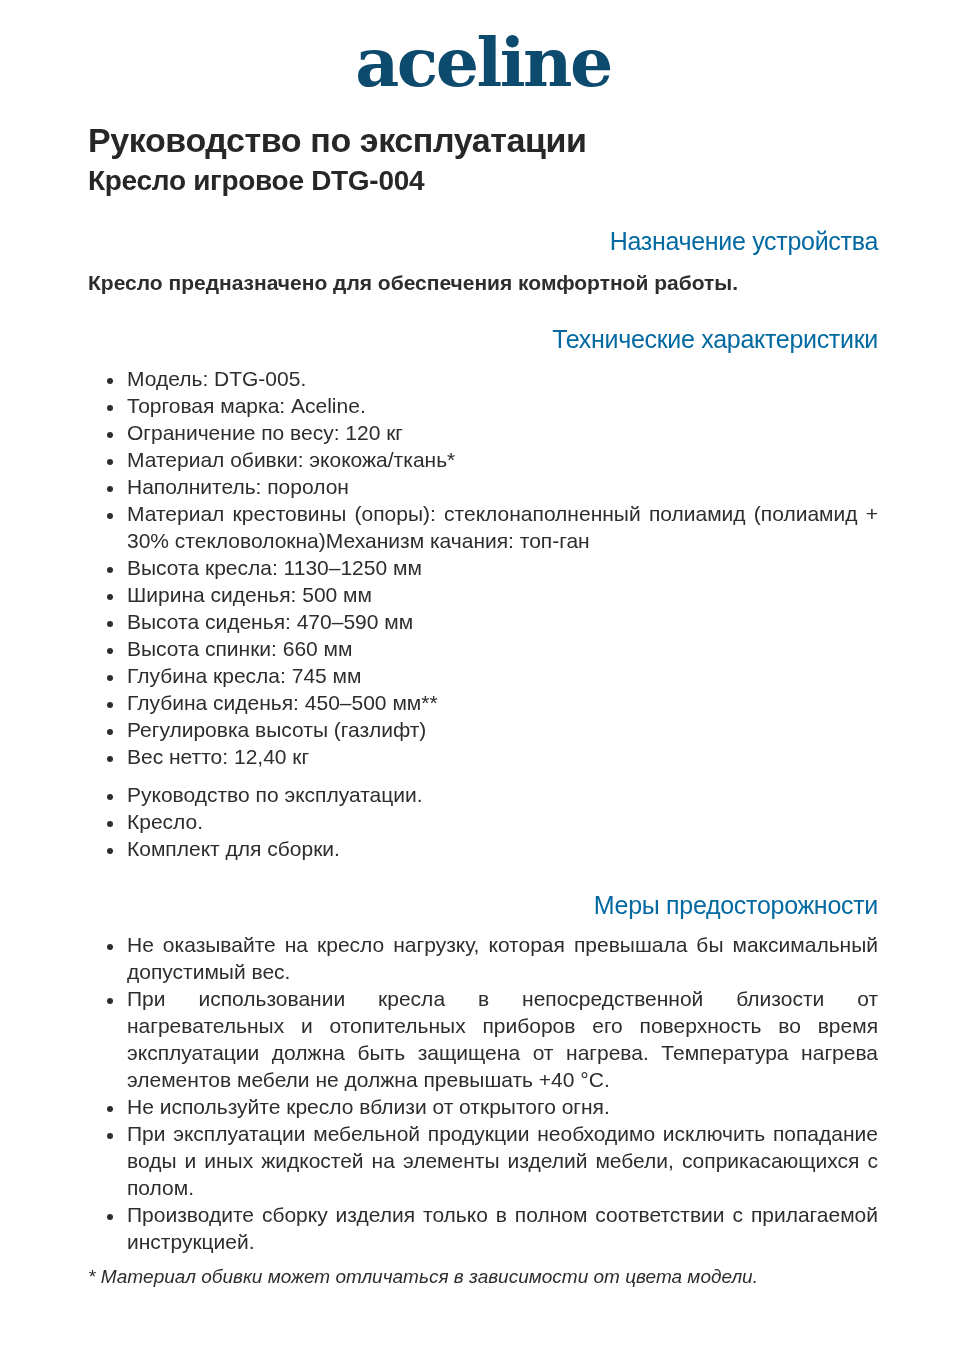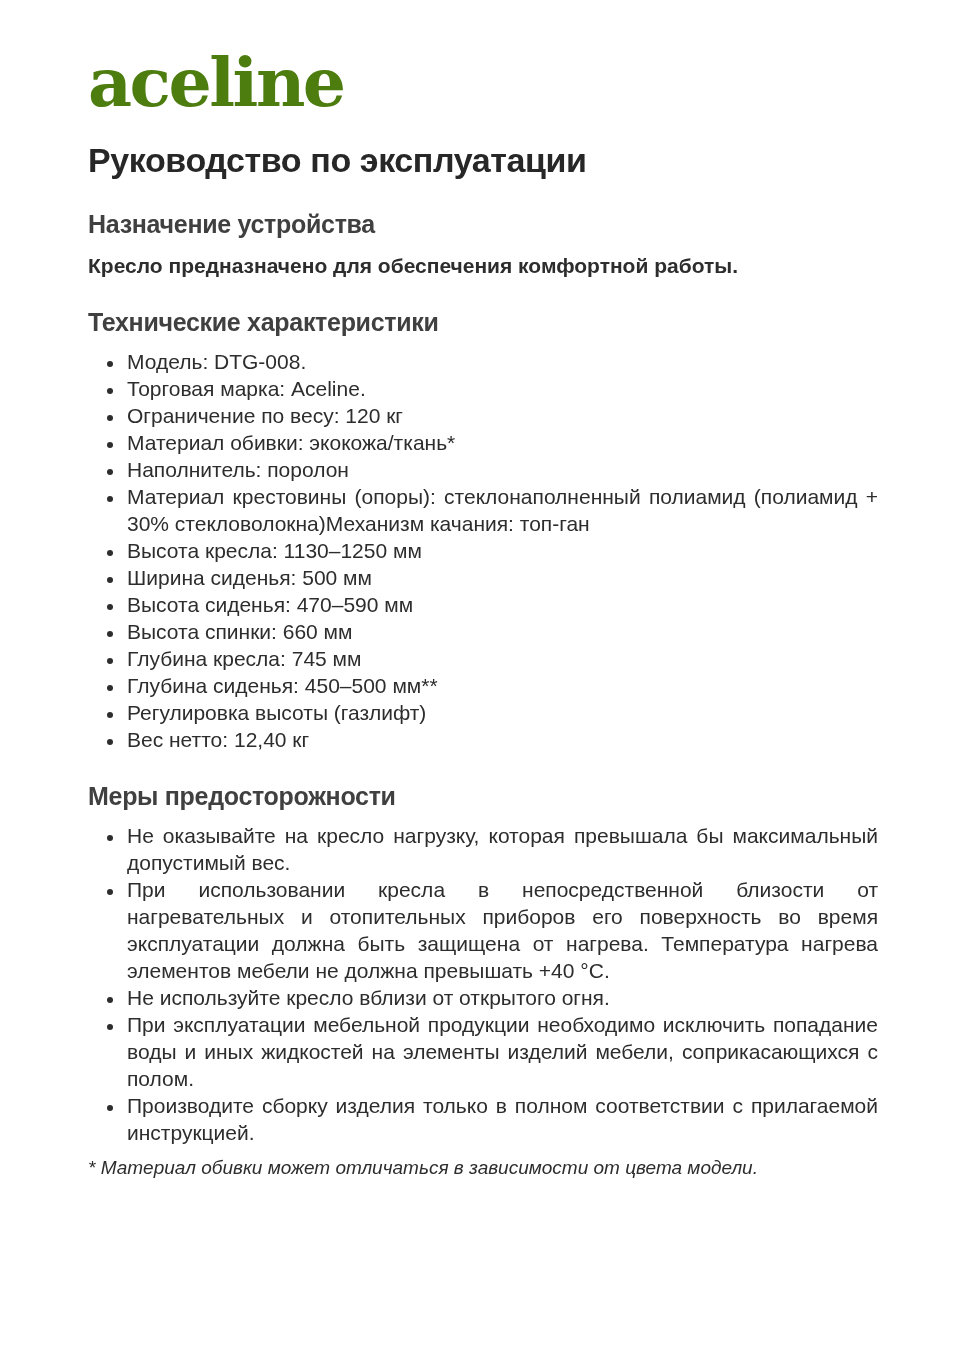--- a/index.html
+++ b/index.html
@@ -15,28 +15,28 @@
     background: #ffffff;
     box-sizing: border-box;
     padding: 0 82px 0 88px;
     overflow: hidden;
     font-family: "Liberation Sans", sans-serif;
     color: #2d2d2d;
     -webkit-hyphens: auto;
     hyphens: auto;
   }
   .logo {
-    margin-top: 46px;
-    text-align: left;
+    margin-top: 26px;
+    text-align: center;
     font-family: "DejaVu Serif", serif;
     font-weight: 600;
     font-size: 68px;
     line-height: 72px;
     letter-spacing: -2.5px;
-    color: #4d7c0f;
+    color: #0c4a6e;
   }
   h1.doc-title {
     margin: 22px 0 0 0;
     font-size: 34px;
     line-height: 40px;
     font-weight: 700;
     letter-spacing: -0.4px;
     color: #272727;
   }
   .doc-subtitle {
@@ -44,23 +44,24 @@
     font-size: 28px;
     line-height: 32px;
     font-weight: 700;
     letter-spacing: -0.3px;
     color: #272727;
   }
   h3.section-heading {
     margin: 28px 0 0 0;
     font-size: 25px;
     line-height: 30px;
-    font-weight: 700;
+    font-weight: 400;
     letter-spacing: -0.3px;
-    color: #404040;
+    color: #0369a1;
+    text-align: right;
   }
   h3.section-heading.first {
     margin-top: 29px;
   }
   p.body-text {
     margin: 13px 0 0 0;
     font-size: 21px;
     line-height: 27px;
     font-weight: bold;
   }
@@ -92,42 +93,48 @@
   }
 </style>
 </head>
 <body>
 
 <div class="page">
 
   <div class="logo">aceline</div>
 
   <h1 class="doc-title">Руководство по эксплуатации</h1>
+  <div class="doc-subtitle">Кресло игровое DTG-004</div>
 
   <h3 class="section-heading first">Назначение устройства</h3>
   <p class="body-text">Кресло предназначено для обеспечения комфортной работы.</p>
 
   <h3 class="section-heading">Технические характеристики</h3>
   <ul class="bullet-list justified">
-    <li>Модель: DTG-008.</li>
+    <li>Модель: DTG-005.</li>
     <li>Торговая марка: Aceline.</li>
     <li>Ограничение по весу: 120 кг</li>
     <li>Материал обивки: экокожа/ткань*</li>
     <li>Наполнитель: поролон</li>
     <li>Материал крестовины (опоры): стеклонаполненный полиамид (полиамид + 30% стекловолокна)Механизм качания: топ-ган</li>
     <li>Высота кресла: 1130–1250 мм</li>
     <li>Ширина сиденья: 500 мм</li>
     <li>Высота сиденья: 470–590 мм</li>
     <li>Высота спинки: 660 мм</li>
     <li>Глубина кресла: 745 мм</li>
     <li>Глубина сиденья: 450–500 мм**</li>
     <li>Регулировка высоты (газлифт)</li>
     <li>Вес нетто: 12,40 кг</li>
   </ul>
 
+  <ul class="bullet-list">
+    <li>Руководство по эксплуатации.</li>
+    <li>Кресло.</li>
+    <li>Комплект для сборки.</li>
+  </ul>
 
   <h3 class="section-heading">Меры предосторожности</h3>
   <ul class="bullet-list justified">
     <li>Не оказывайте на кресло нагрузку, которая превышала бы максимальный допустимый вес.</li>
     <li>При использовании кресла в непосредственной близости от нагревательных и отопительных приборов его поверхность во время эксплуатации должна быть защищена от нагрева. Температура нагрева элементов мебели не должна превышать +40 °С.</li>
     <li>Не используйте кресло вблизи от открытого огня.</li>
     <li>При эксплуатации мебельной продукции необходимо исключить попадание воды и иных жидкостей на элементы изделий мебели, соприкасающихся с полом.</li>
     <li>Производите сборку изделия только в полном соответствии с прилагаемой инструкцией.</li>
   </ul>
 

